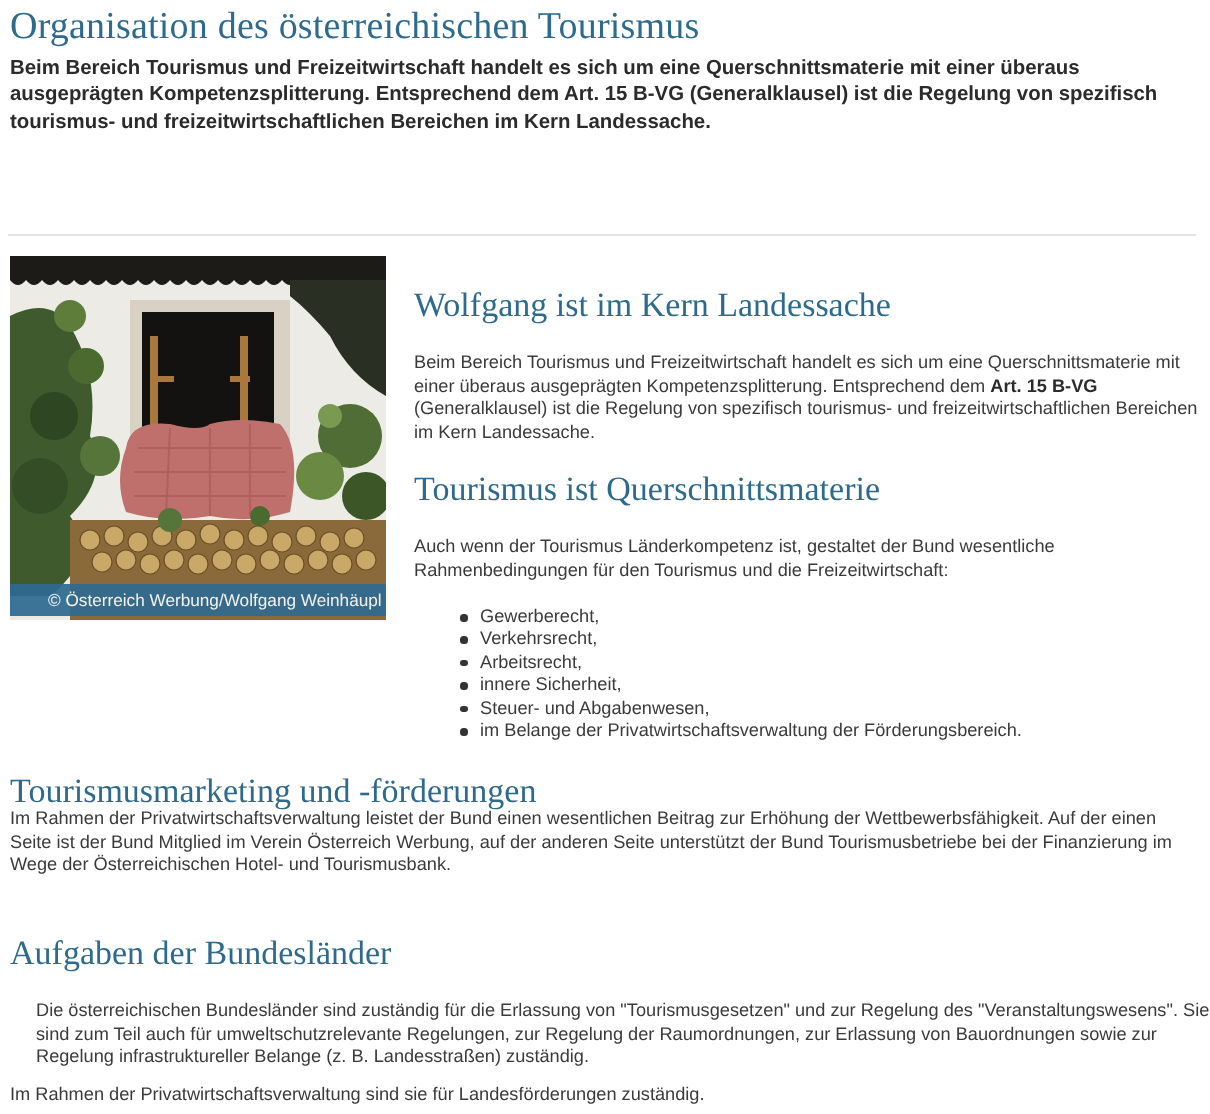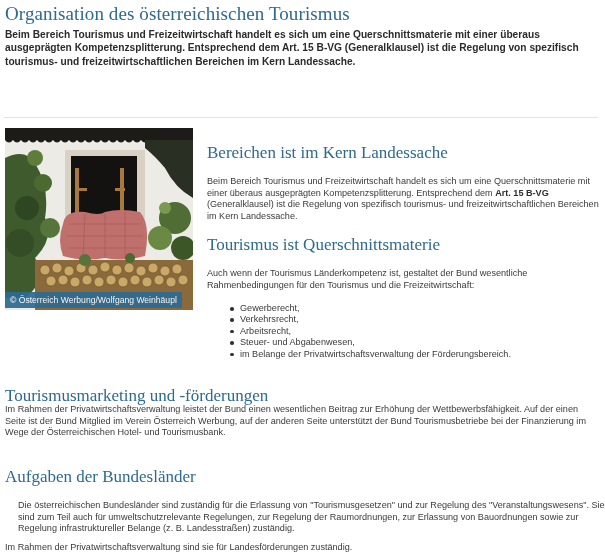--- a/index.html
+++ b/index.html
@@ -1,21 +1,21 @@
 <!DOCTYPE html>
 <html><head>
   <meta charset="utf-8">
   <style>
     html, body { margin:0; padding:0; background:#ffffff; }
     body { width:605px; height:557px; position:relative; overflow:hidden; font-family:"Liberation Sans", sans-serif; color:#333; }
     .h1 { position:absolute; left:5px; top:3px; font-family:"Liberation Serif", serif; font-size:19px; color:#2d6a8c; margin:0; font-weight:normal; letter-spacing:0.1px; }
     .intro { position:absolute; left:5px; top:28px; width:595px; font-size:10.2px; line-height:13.3px; color:#2b2b2b; font-weight:bold; }
     .divider { position:absolute; left:4px; top:117px; width:594px; height:1px; background:#e4e4e4; }
     .photo { position:absolute; left:5px; top:128px; width:188px; height:182px; overflow:hidden; background:#f4f3ef; }
-    .caption { position:absolute; left:0; bottom:2px; width:172px; height:16px; background:#2e6a92; color:#fff; font-size:8.6px; line-height:16px; padding-left:5px; opacity:0.92; }
+    .caption { position:absolute; left:0; bottom:2px; width:172px; height:16px; background:#2e6a92; color:#fff; font-size:8.6px; line-height:16px; padding-left:19px; opacity:0.92; }
     .h2 { position:absolute; font-family:"Liberation Serif", serif; font-size:17px; color:#2d6a8c; margin:0; font-weight:normal; }
     .p { position:absolute; font-size:9.1px; line-height:11.6px; color:#3a3a3a; margin:0; }
     ul.bullets { position:absolute; left:206px; top:303px; margin:0; padding:0 0 0 14px; font-size:9.1px; line-height:11.4px; color:#3a3a3a; list-style:none; }
     ul.bullets li { position:relative;margin-left:20px; }
     ul.bullets li::before { content:""; position:absolute; left:-10px; top:4px; width:3.5px; height:3.5px; border-radius:50%; background:#333; }
   </style>
 </head>
 <body>
 
 <h1 class="h1">Organisation des österreichischen Tourismus</h1>
@@ -79,29 +79,30 @@
       <circle cx="154" cy="152" r="5"></circle>
         <circle cx="166" cy="154" r="5"></circle>
         <circle cx="178" cy="152" r="5"></circle>
     </g>
     <circle cx="80" cy="132" r="6" fill="#55753a"></circle>
     <circle cx="125" cy="130" r="5" fill="#4a6a30"></circle>
   </svg>
   <div class="caption">© Österreich Werbung/Wolfgang Weinhäupl</div>
 </div>
 
-<h2 class="h2" style="left:207px; top:143px;">Bereichen ist im Kern Landessache</h2>
+<h2 class="h2" style="left:207px; top:143px;">Wolfgang ist im Kern Landessache</h2>
 <p class="p" style="left:207px; top:176px; width:392px;"><span>Beim Bereich Tourismus und Freizeitwirtschaft handelt es sich um eine Querschnittsmaterie mit einer überaus ausgeprägten Kompetenzsplitterung. Entsprechend dem </span><b style="color:#2b2b2b;">Art. 15 B-VG</b><span> (Generalklausel) ist die Regelung von spezifisch tourismus- und freizeitwirtschaftlichen Bereichen im Kern Landessache.</span></p>
 
 <h2 class="h2" style="left:207px; top:235px;text-align:center;">Tourismus ist Querschnittsmaterie</h2>
 <p class="p" style="left:207px; top:268px; width:392px;">Auch wenn der Tourismus Länderkompetenz ist, gestaltet der Bund wesentliche Rahmenbedingungen für den Tourismus und die Freizeitwirtschaft:</p>
 <ul class="bullets">
   <li>Gewerberecht,</li>
   <li>Verkehrsrecht,</li>
   <li>Arbeitsrecht,</li>
+  <li>innere Sicherheit,</li>
   <li>Steuer- und Abgabenwesen,</li>
   <li>im Belange der Privatwirtschaftsverwaltung der Förderungsbereich.</li>
 </ul>
 
 <h2 class="h2" style="left:5px; top:386px;">Tourismusmarketing und -förderungen</h2>
 <p class="p" style="left:5px; top:404px; width:595px;">Im Rahmen der Privatwirtschaftsverwaltung leistet der Bund einen wesentlichen Beitrag zur Erhöhung der Wettbewerbsfähigkeit. Auf der einen Seite ist der Bund Mitglied im Verein Österreich Werbung, auf der anderen Seite unterstützt der Bund Tourismusbetriebe bei der Finanzierung im Wege der Österreichischen Hotel- und Tourismusbank.</p>
 
 <h2 class="h2" style="left:5px; top:467px;">Aufgaben der Bundesländer</h2>
 <p class="p" style="left:18px; top:500px; width:597px;">Die österreichischen Bundesländer sind zuständig für die Erlassung von "Tourismusgesetzen" und zur Regelung des "Veranstaltungswesens". Sie sind zum Teil auch für umweltschutzrelevante Regelungen, zur Regelung der Raumordnungen, zur Erlassung von Bauordnungen sowie zur Regelung infrastruktureller Belange (z. B. Landesstraßen) zuständig.</p>
 <p class="p" style="left:5px; top:542px; width:595px;">Im Rahmen der Privatwirtschaftsverwaltung sind sie für Landesförderungen zuständig.</p>

